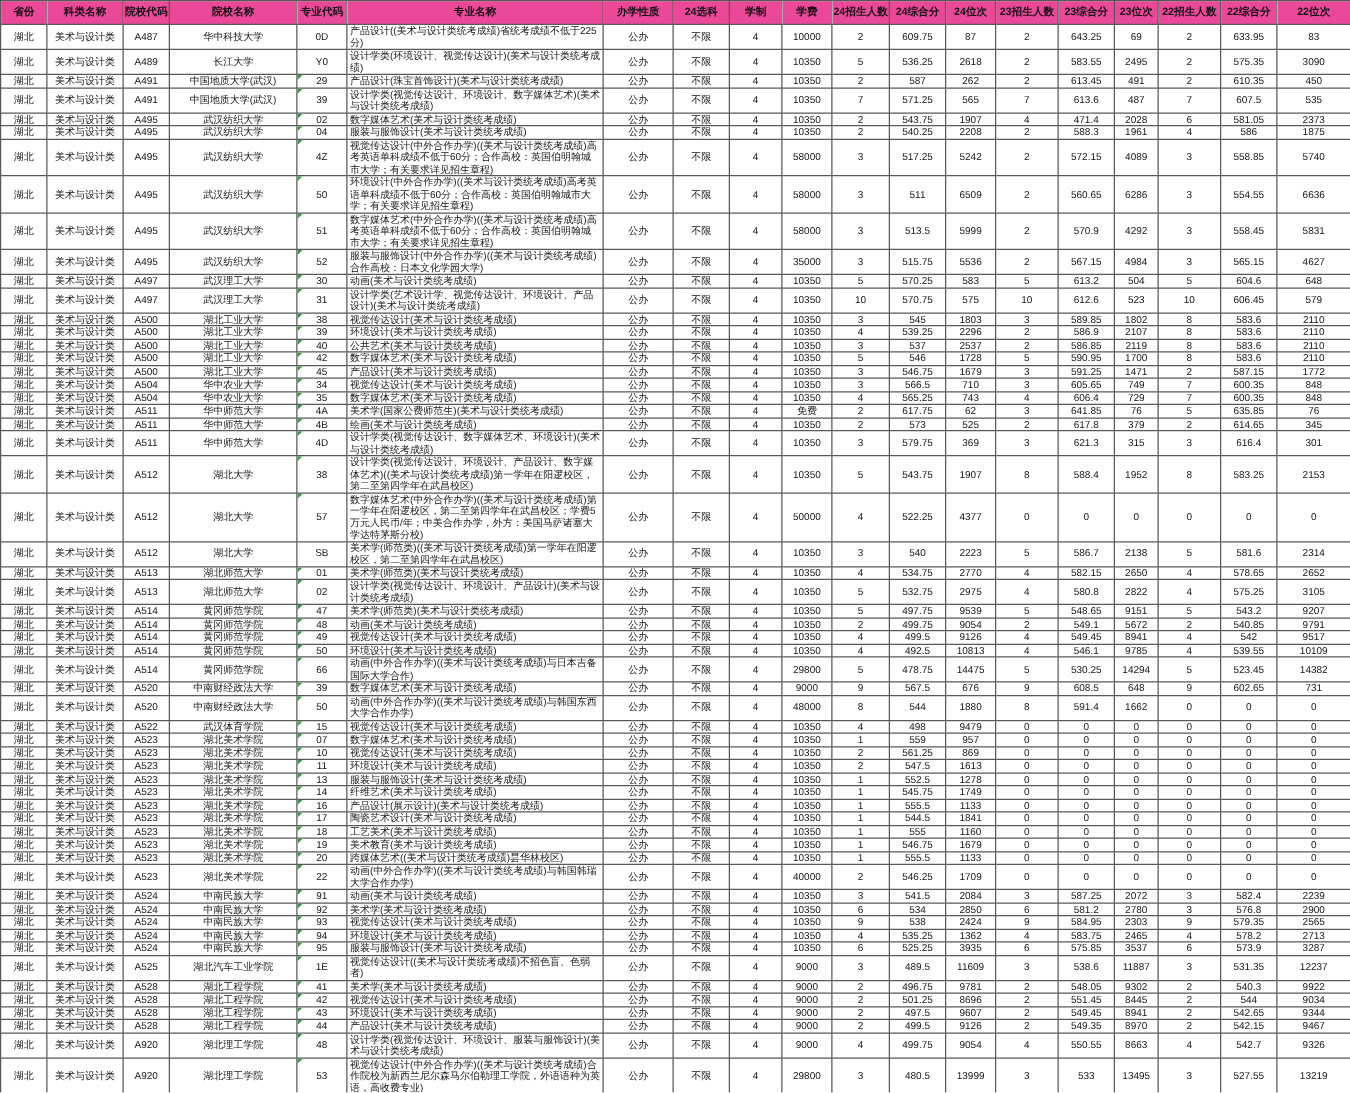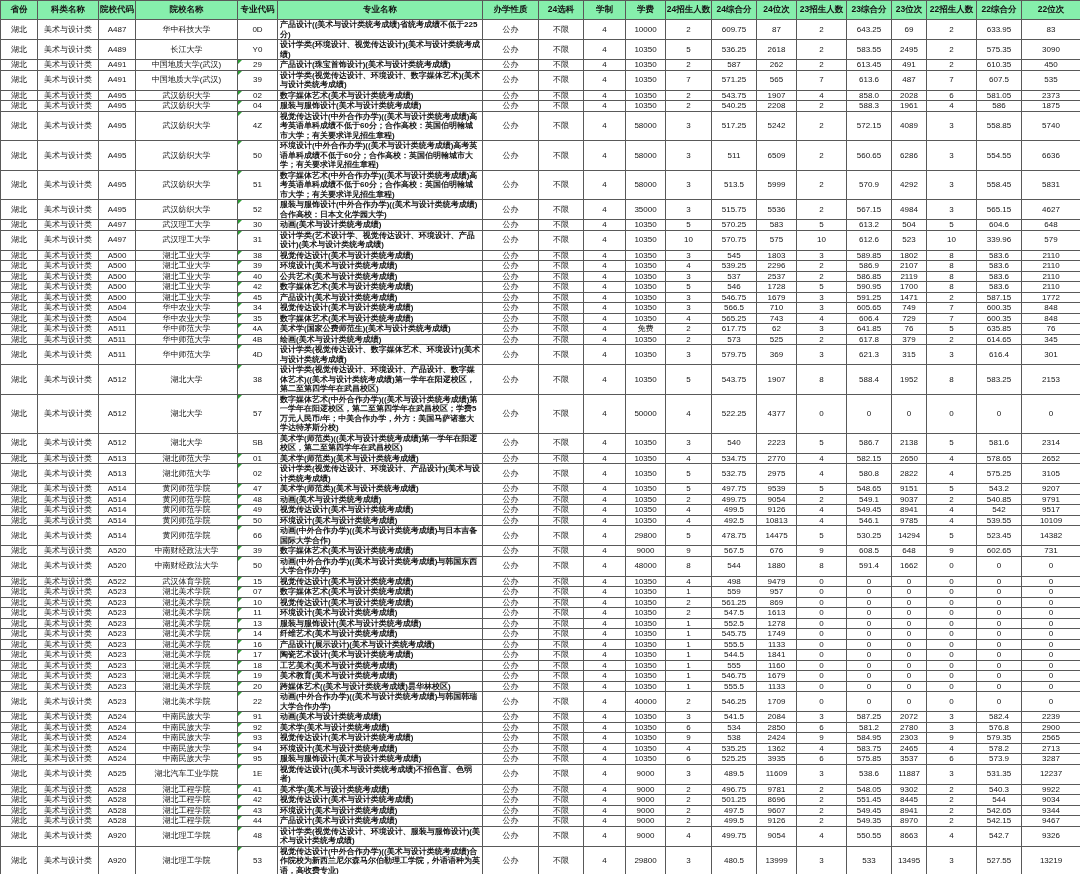--- a/index.html
+++ b/index.html
@@ -2,24 +2,24 @@
 <html><head>
 <meta charset="utf-8">
 <style>
   html,body{margin:0;padding:0;background:#ffffff;}
   body{width:1080px;height:874px;overflow:hidden;}
   .sheet{width:1080px;height:874px;overflow:hidden;background:#ffffff;}
   table{border-collapse:collapse;table-layout:fixed;width:1080px;
         font-family:"Liberation Sans","DejaVu Sans",sans-serif;}
   th,td{border:1px solid #595959;color:#141414;overflow:hidden;}
   thead th{font-size:8.5px;font-weight:bold;height:18px;text-align:center;
-           padding:0;line-height:1.1;background:#86efac;}
+           padding:0;line-height:1.1;background:#ec4899;}
   td{font-size:8px;line-height:9.5px;padding:0 1px;text-align:center;
      vertical-align:middle;word-break:break-all;}
-  td.major{text-align:left;padding:0 2px;font-weight:bold;}
+  td.major{text-align:left;padding:0 2px;}
   td.code{position:relative;}
   td.code.flagged::before{content:"";position:absolute;left:0;top:0;width:0;height:0;
      border-top:4px solid #2d9c34;border-right:4px solid transparent;}
 </style>
 </head>
 <body>
 
 <div class="sheet">
   <table>
     <colgroup>
@@ -159,21 +159,21 @@
           <td class="code flagged"><span></span>02</td>
           <td class="major">数字媒体艺术(美术与设计类统考成绩)</td>
           <td>公办</td>
           <td>不限</td>
           <td>4</td>
           <td>10350</td>
           <td>2</td>
           <td>543.75</td>
           <td>1907</td>
           <td>4</td>
-          <td>858.0</td>
+          <td>471.4</td>
           <td>2028</td>
           <td>6</td>
           <td>581.05</td>
           <td>2373</td>
         </tr>
         <tr>
           <td>湖北</td>
           <td>美术与设计类</td>
           <td>A495</td>
           <td>武汉纺织大学</td>
@@ -309,21 +309,21 @@
           <td>不限</td>
           <td>4</td>
           <td>10350</td>
           <td>10</td>
           <td>570.75</td>
           <td>575</td>
           <td>10</td>
           <td>612.6</td>
           <td>523</td>
           <td>10</td>
-          <td>339.96</td>
+          <td>606.45</td>
           <td>579</td>
         </tr>
         <tr>
           <td>湖北</td>
           <td>美术与设计类</td>
           <td>A500</td>
           <td>湖北工业大学</td>
           <td class="code flagged"><span></span>38</td>
           <td class="major">视觉传达设计(美术与设计类统考成绩)</td>
           <td>公办</td>
@@ -664,21 +664,21 @@
           <td class="major">动画(美术与设计类统考成绩)</td>
           <td>公办</td>
           <td>不限</td>
           <td>4</td>
           <td>10350</td>
           <td>2</td>
           <td>499.75</td>
           <td>9054</td>
           <td>2</td>
           <td>549.1</td>
-          <td>9037</td>
+          <td>5672</td>
           <td>2</td>
           <td>540.85</td>
           <td>9791</td>
         </tr>
         <tr>
           <td>湖北</td>
           <td>美术与设计类</td>
           <td>A514</td>
           <td>黄冈师范学院</td>
           <td class="code flagged"><span></span>49</td>

